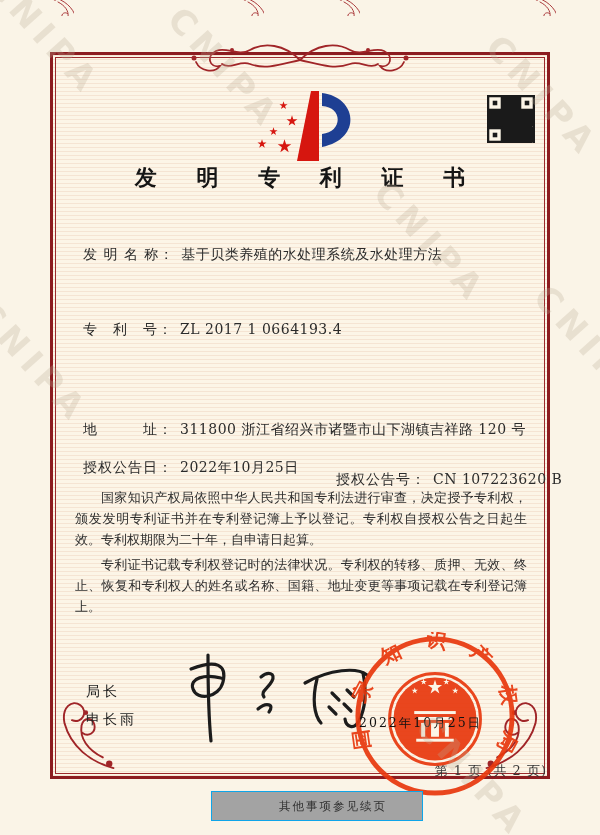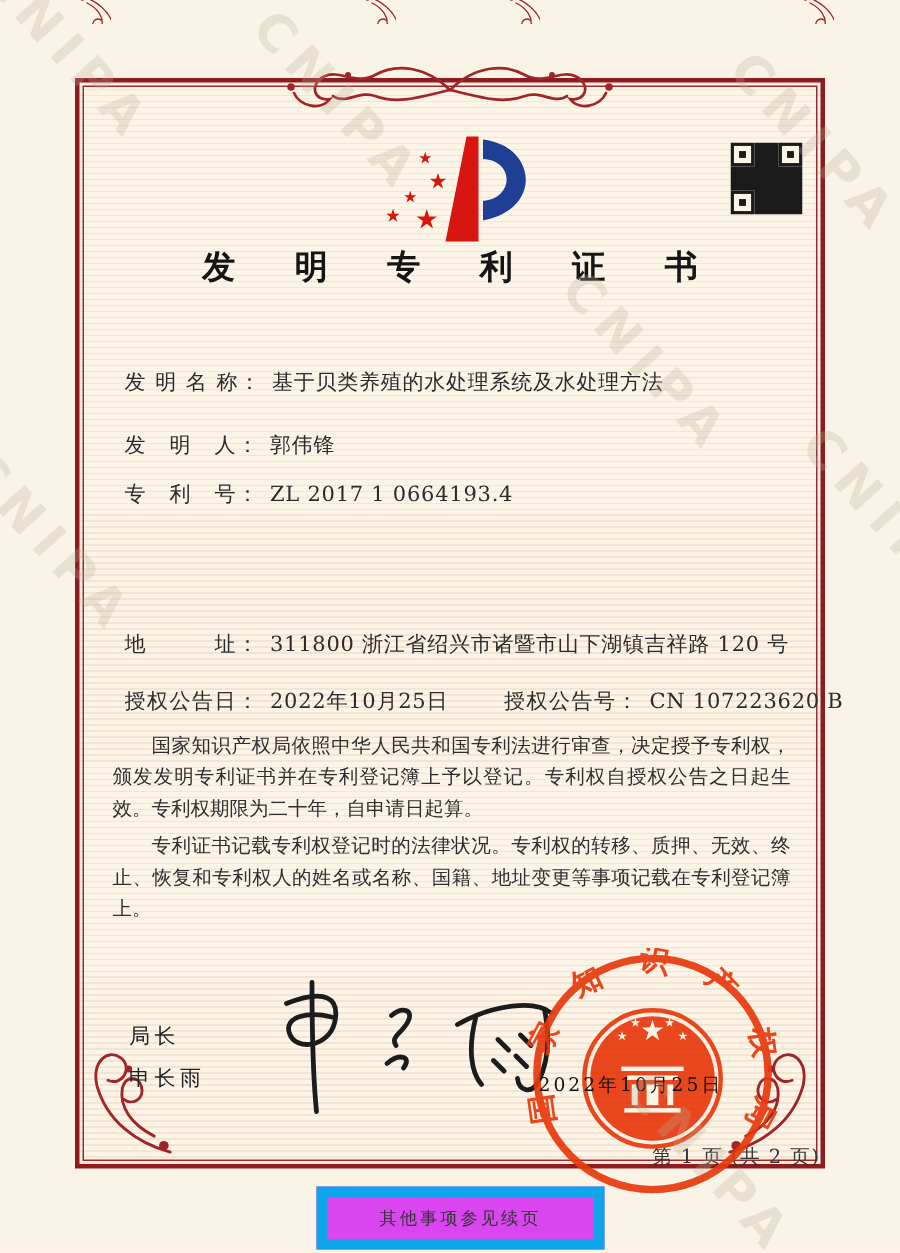--- a/index.html
+++ b/index.html
@@ -45,21 +45,21 @@
     position:absolute;left:0;top:108px;width:100%;text-align:center;
     font-size:22px;font-weight:700;color:#151515;letter-spacing:16px;text-indent:16px;
   }
   
   .row{
     position:absolute;left:30px;white-space:nowrap;
     font-size:14px;color:#2b2b2b;
   }
   .row .lbl{display:inline-block;letter-spacing:1px;}
   .row .val{margin-left:7px;letter-spacing:0.5px;}
-  .grant-no{position:absolute;left:253px;top:0;text-align:right;}
+  .grant-no{position:absolute;left:253px;top:12px;text-align:right;}
   
   .paras{
     position:absolute;left:22px;top:432px;width:452px;
     font-size:13px;line-height:21px;color:#2e2e2e;text-align:justify;
   }
   .paras p{margin:0 0 4px 0;text-indent:2em;}
   
   .official{
     position:absolute;left:33px;top:622px;font-size:14px;color:#222;
     letter-spacing:3px;line-height:28px;z-index:4;
@@ -69,22 +69,22 @@
   .seal-date{
     position:absolute;left:306px;top:660px;z-index:6;width:160px;
     font-size:12.5px;color:#111;letter-spacing:2px;white-space:nowrap;
   }
   .page-info{
     position:absolute;left:0;top:707px;width:100%;text-align:right;
     font-size:13px;color:#333;letter-spacing:1px;z-index:2;
   }
   .cont-box{
     position:absolute;left:211px;top:791px;width:178px;height:28px;z-index:2;
-    border:7px solid #0ea5e9;background:#d946ef;
-    text-align:center;line-height:28px;font-size:11.5px;color:#333;letter-spacing:2px;
+    border:1px solid #0ea5e9;background:#a3a3a3;
+    text-align:center;line-height:28px;font-size:11.5px;color:#333;letter-spacing:2px;padding-left:32px;
   }
 </style>
 </head>
 <body>
 
 <svg width="0" height="0" style="position:absolute" aria-hidden="true">
   <defs>
     <symbol id="star" viewBox="-1.05 -1.05 2.1 2.1">
       <polygon points="0,-1 0.224,-0.309 0.951,-0.309 0.363,0.118 0.588,0.809 0,0.382 -0.588,0.809 -0.363,0.118 -0.951,-0.309 -0.224,-0.309"></polygon>
     </symbol>
@@ -158,23 +158,20 @@
     </g>
     <rect x="5" y="5" width="4" height="4" fill="#1a1a1a"></rect>
     <rect x="33" y="5" width="4" height="4" fill="#1a1a1a"></rect>
     <rect x="5" y="33" width="4" height="4" fill="#1a1a1a"></rect>
   </svg>
 
   <div class="title">发 明 专 利 证 书</div>
 
   <div class="row" style="top:191px">
     <span class="lbl">发 明 名 称：</span><span class="val">基于贝类养殖的水处理系统及水处理方法</span>
-  </div>
-  <div class="row" style="top:233px">
-    <span class="lbl">发　明　人：</span><span class="val">郭伟锋</span>
   </div>
   <div class="row" style="top:266px">
     <span class="lbl">专　利　号：</span><span class="val">ZL 2017 1 0664193.4</span>
   </div>
   <div class="row" style="top:366px">
     <span class="lbl">地　　　址：</span><span class="val">311800 浙江省绍兴市诸暨市山下湖镇吉祥路 120 号</span>
   </div>
   <div class="row" style="top:404px">
     <span class="lbl">授权公告日：</span><span class="val">2022年10月25日</span>
     <span class="grant-no">

